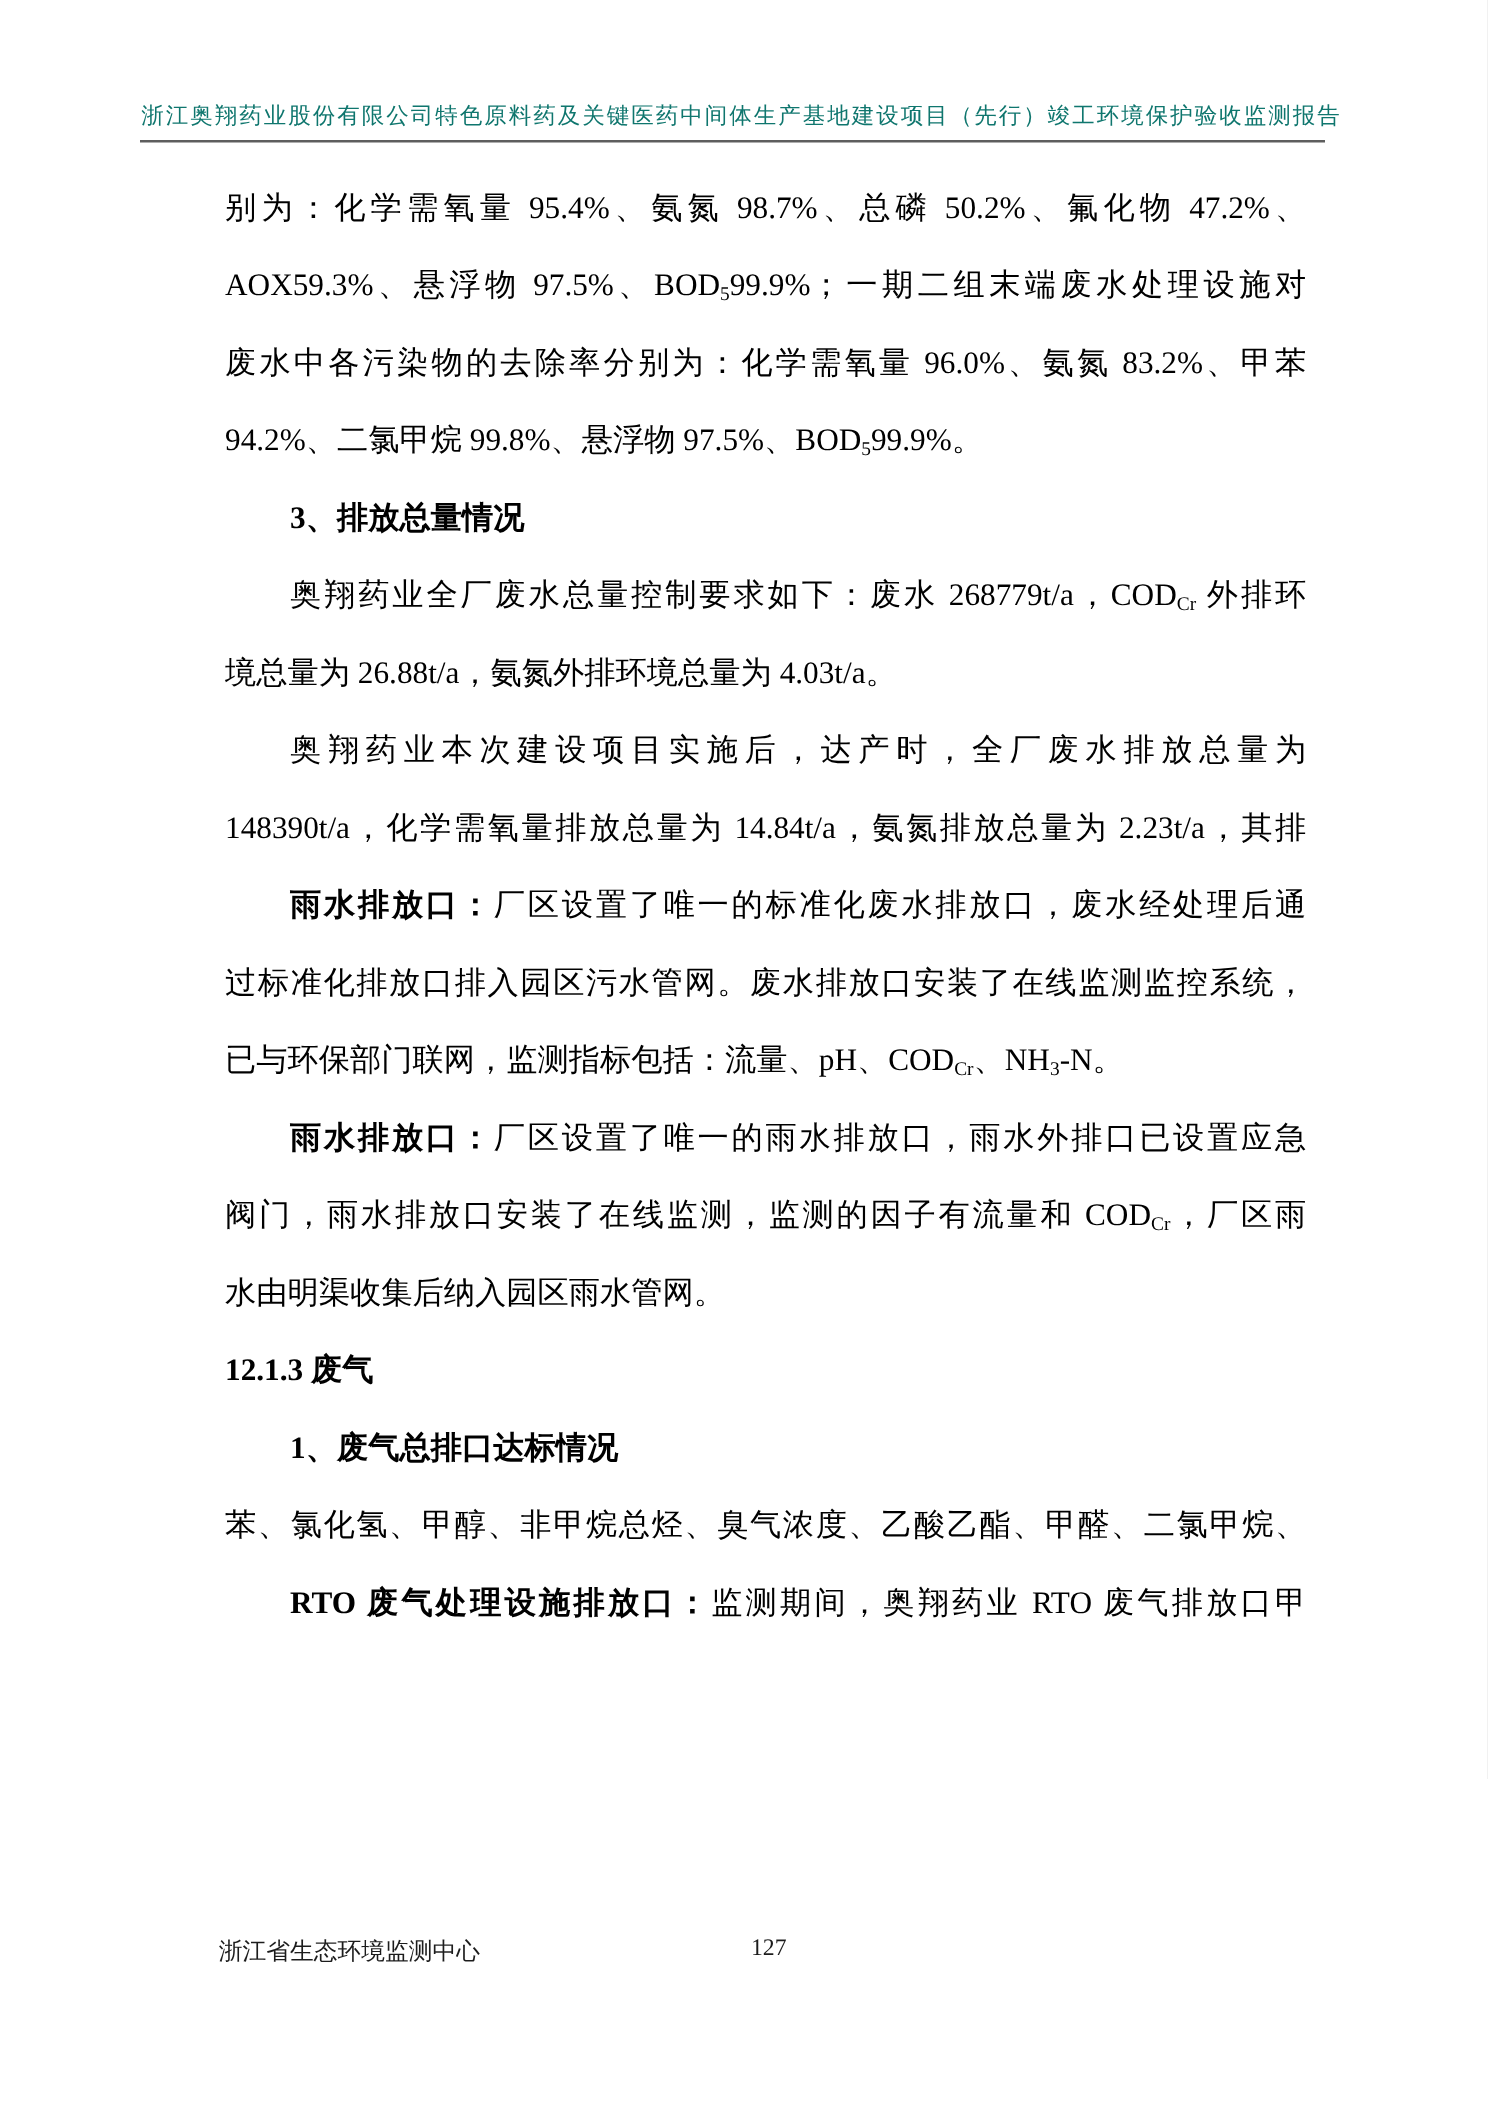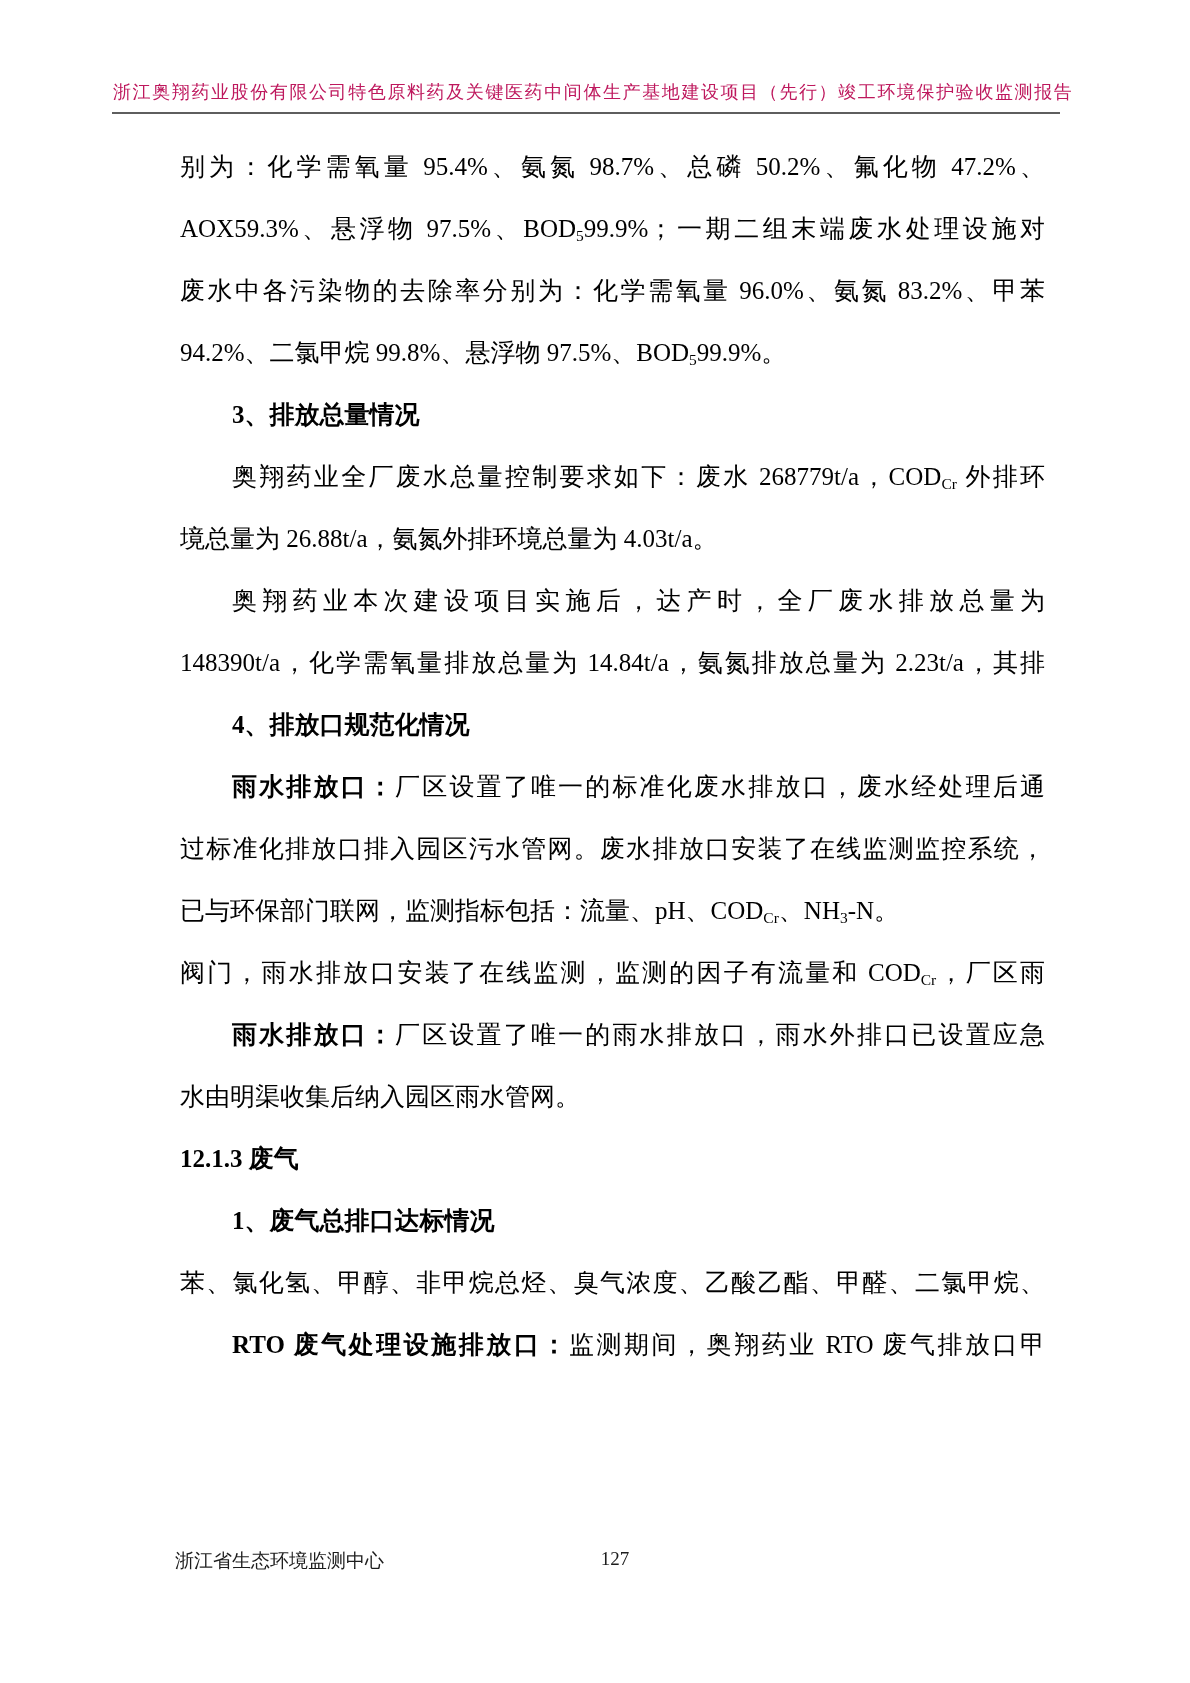--- a/index.html
+++ b/index.html
@@ -12,21 +12,21 @@
     color:#000;
     overflow:hidden;
   }
   .header-title{
     position:absolute;
     top:80px;left:113px;width:947px;
     text-align:center;
     font-size:18px;
     letter-spacing:1.6px;
     white-space:nowrap;
-    color:#be185d;
+    color:#0f766e;
   }
   .header-rule{
     position:absolute;
     top:112px;left:112px;width:948px;
     border-top:2.5px solid #5e5e5e;
   }
   .doc-body{
     position:absolute;
     top:136px;left:140px;width:905px;
     font-size:25px;
@@ -72,26 +72,25 @@
   <div class="doc-body" id="doc-body">
       <div class="line fill"><span>别为：化学需氧量 95.4%、氨氮 98.7%、总磷 50.2%、氟化物 47.2%、</span></div>
       <div class="line fill"><span>AOX59.3%、悬浮物 97.5%、BOD</span><span class="sub">5</span><span>99.9%；一期二组末端废水处理设施对</span></div>
       <div class="line fill"><span>废水中各污染物的去除率分别为：化学需氧量 96.0%、氨氮 83.2%、甲苯</span></div>
       <div class="line"><span>94.2%、二氯甲烷 99.8%、悬浮物 97.5%、BOD</span><span class="sub">5</span><span>99.9%。</span></div>
       <div class="line h indent"><span>3、排放总量情况</span></div>
       <div class="line indent fill"><span>奥翔药业全厂废水总量控制要求如下：废水 268779t/a，COD</span><span class="sub">Cr</span><span> 外排环</span></div>
       <div class="line"><span>境总量为 26.88t/a，氨氮外排环境总量为 4.03t/a。</span></div>
       <div class="line indent fill"><span>奥翔药业本次建设项目实施后，达产时，全厂废水排放总量为</span></div>
       <div class="line fill"><span>148390t/a，化学需氧量排放总量为 14.84t/a，氨氮排放总量为 2.23t/a，其排</span></div>
-      <div class="line h indent"><span>4、排放口规范化情况</span></div>
       <div class="line indent fill"><span class="b">雨水排放口：</span><span>厂区设置了唯一的标准化废水排放口，废水经处理后通</span></div>
       <div class="line fill"><span>过标准化排放口排入园区污水管网。废水排放口安装了在线监测监控系统，</span></div>
       <div class="line"><span>已与环保部门联网，监测指标包括：流量、pH、COD</span><span class="sub">Cr</span><span>、NH</span><span class="sub">3</span><span>-N。</span></div>
+      <div class="line indent fill"><span class="b">雨水排放口：</span><span>厂区设置了唯一的雨水排放口，雨水外排口已设置应急</span></div>
       <div class="line fill"><span>阀门，雨水排放口安装了在线监测，监测的因子有流量和 COD</span><span class="sub">Cr</span><span>，厂区雨</span></div>
-      <div class="line indent fill"><span class="b">雨水排放口：</span><span>厂区设置了唯一的雨水排放口，雨水外排口已设置应急</span></div>
       <div class="line"><span>水由明渠收集后纳入园区雨水管网。</span></div>
       <div class="line h"><span>12.1.3 废气</span></div>
       <div class="line h indent"><span>1、废气总排口达标情况</span></div>
       <div class="line fill"><span>苯、氯化氢、甲醇、非甲烷总烃、臭气浓度、乙酸乙酯、甲醛、二氯甲烷、</span></div>
       <div class="line indent fill"><span class="b">RTO 废气处理设施排放口：</span><span>监测期间，奥翔药业 RTO 废气排放口甲</span></div>
     </div>
 
   <div class="footer">
     <span class="footer-org">浙江省生态环境监测中心</span>
     <span class="footer-page">127</span>

